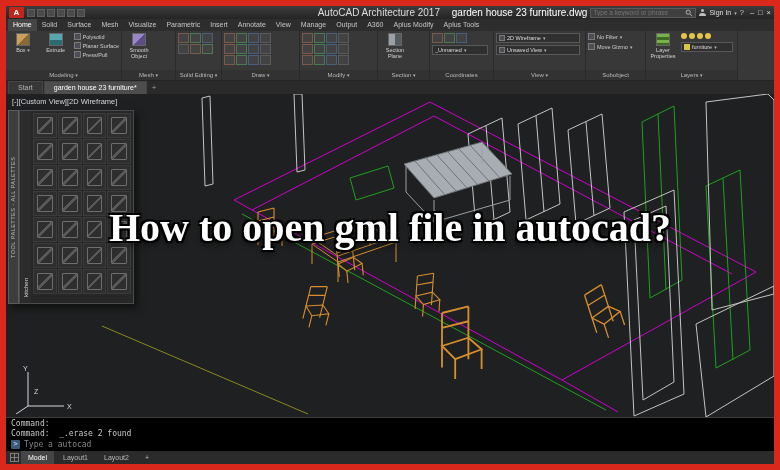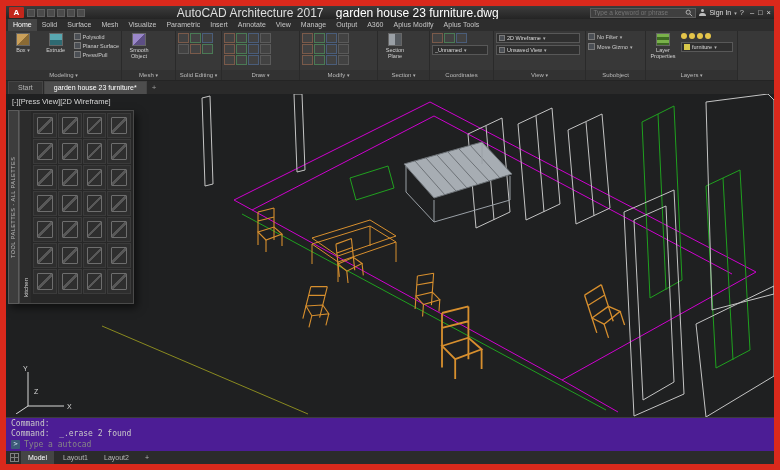--- a/index.html
+++ b/index.html
@@ -4,21 +4,21 @@
 <style>
   *{margin:0;padding:0;box-sizing:border-box}
   html,body{width:780px;height:470px;background:#111;font-family:"Liberation Sans",sans-serif}
   .frame{position:relative;width:780px;height:470px;border:6px solid #da291c;background:#262626;overflow:hidden}
 
   
   .titlebar{position:absolute;left:0;top:0;width:768px;height:13px;background:linear-gradient(#3c3c3c,#242424);display:flex;align-items:center;gap:3px;padding:0 3px;color:#ccc}
   .appicon{width:15px;height:11px;background:#c2261b;color:#fff;font-weight:bold;font-size:8px;display:flex;align-items:center;justify-content:center;border-radius:1px;flex:none}
   .qat{display:flex;gap:2px;flex:none}
   .qat span{width:8px;height:8px;background:#4a4a4a;border:1px solid #5e5e5e;display:inline-block}
-  .title-center{flex:1;text-align:center;font-size:12px;color:#dedede;white-space:nowrap;overflow:hidden}
+  .title-center{flex:1;text-align:right;font-size:10px;color:#dedede;white-space:nowrap;overflow:hidden}
   .doc-title{color:#fff;margin-left:9px}
   .searchbox{display:flex;align-items:center;background:#3f3f3f;border:1px solid #5a5a5a;height:10px;padding:0 2px;gap:2px;flex:none}
   .searchbox input{background:transparent;border:none;color:#9d9d9d;font-size:6.5px;width:90px;outline:none;font-family:"Liberation Sans",sans-serif}
   .person{width:7px;height:7px;position:relative;flex:none}
   .person::before{content:"";position:absolute;left:2px;top:0;width:3px;height:3px;border-radius:50%;background:#bdbdbd}
   .person::after{content:"";position:absolute;left:0;bottom:0;width:7px;height:3px;border-radius:3px 3px 0 0;background:#bdbdbd}
   .signin{font-size:7px;color:#ddd;white-space:nowrap;flex:none}
   .help{font-size:7.5px;color:#ccc;flex:none}
   .winbtns{display:flex;gap:4px;font-size:7.5px;color:#ddd;flex:none;margin-left:3px}
 
@@ -75,21 +75,21 @@
   .pal-tabs{width:12px;background:#2c2c2c;border:1px solid #4a4a4a;border-left:none;color:#d6d6d6;font-size:6px;writing-mode:vertical-rl;transform:rotate(180deg);display:flex;align-items:center;justify-content:flex-start;padding:6px 0;overflow:hidden;flex:none}
   .pal-grid{flex:1;background:#272727;border:1px solid #4a4a4a;border-left:none;display:grid;grid-template-columns:repeat(4,1fr);grid-auto-rows:25px;gap:1px;padding:2px;overflow:hidden}
   .pal-grid .cell{background:#2e2e2e;border:1px solid #3b3b3b;position:relative}
   .pal-grid .cell::after{content:"";position:absolute;inset:3px;border:1px solid #6e6e6e;border-radius:1px;
     background:linear-gradient(135deg,transparent 44%,#585858 44%,#585858 56%,transparent 56%)}
 
   
   .ucs{position:absolute;left:4px;bottom:3px;z-index:3}
 
   
-  .cmd{position:absolute;left:0;top:411px;width:768px;height:34px;background:#4c1d95;border-top:1px solid #3c3c3c;font-family:"DejaVu Sans Mono",monospace;font-size:8px;color:#c9c9c9;padding:1px 5px}
+  .cmd{position:absolute;left:0;top:411px;width:768px;height:34px;background:#000000;border-top:1px solid #3c3c3c;font-family:"DejaVu Sans Mono",monospace;font-size:8px;color:#c9c9c9;padding:1px 5px}
   .cmd .row{line-height:10px;white-space:pre}
   .inputrow{display:flex;align-items:center;gap:4px;color:#868686;line-height:11px}
   .cmd-icon{width:9px;height:9px;background:#3c5a78;color:#d7e6f5;font-size:7px;line-height:9px;text-align:center;border-radius:1px;flex:none}
 
   
   .statusbar{position:absolute;left:0;top:445px;width:768px;height:13px;background:#2b2b2b;display:flex;align-items:center;gap:2px;padding-left:4px}
   .sgrid{width:9px;height:9px;border:1px solid #808080;flex:none;
     background:linear-gradient(transparent 45%,#808080 45%,#808080 55%,transparent 55%),
                linear-gradient(90deg,transparent 45%,#808080 45%,#808080 55%,transparent 55%)}
   .stab{font-size:7px;color:#b8b8b8;padding:0 7px;line-height:13px;white-space:nowrap}
@@ -329,21 +329,21 @@
 
   <div class="doctabs">
     <span style="display:contents">
       
     <span class="dtab">Start</span><span class="dtab active">garden house 23 furniture*</span></span>
     <span class="dplus">+</span>
   </div>
 
   <div class="canvas">
 
-    <div class="vpctl">[-][Press View][2D Wireframe]</div>
+    <div class="vpctl">[-][Custom View][2D Wireframe]</div>
 
     <svg class="scene" viewBox="0 0 768 323">
       <defs>
         <g id="chair" fill="none" stroke-width="1.1">
           <path d="M0,0 L16,-5 L24,2 L8,8 Z"></path>
           <path d="M0,0 L0,-20 M16,-5 L16,-24 M0,-20 L16,-24 M0,-11 L16,-15"></path>
           <path d="M0,0 L0,13 M16,-5 L16,8 M24,2 L24,14 M8,8 L8,20"></path>
         </g>
       </defs>
 
@@ -446,20 +446,21 @@
           <div class="cell"></div>
           <div class="cell"></div>
           <div class="cell"></div>
           <div class="cell"></div>
           <div class="cell"></div>
           <div class="cell"></div>
           <div class="cell"></div>
         </div>
     </div>
 
+    <div class="caption">How to open gml file in autocad?</div>
 
     <svg class="ucs" width="64" height="52" viewBox="0 0 64 52">
       <line x1="18" y1="44" x2="18" y2="10" stroke="#d8d8d8"></line>
       <line x1="18" y1="44" x2="54" y2="44" stroke="#d8d8d8"></line>
       <line x1="18" y1="44" x2="6" y2="52" stroke="#d8d8d8"></line>
       <text x="13" y="9" fill="#d8d8d8" font-size="7">Y</text>
       <text x="57" y="47" fill="#d8d8d8" font-size="7">X</text>
       <text x="24" y="32" fill="#d8d8d8" font-size="7">Z</text>
     </svg>
   </div>

